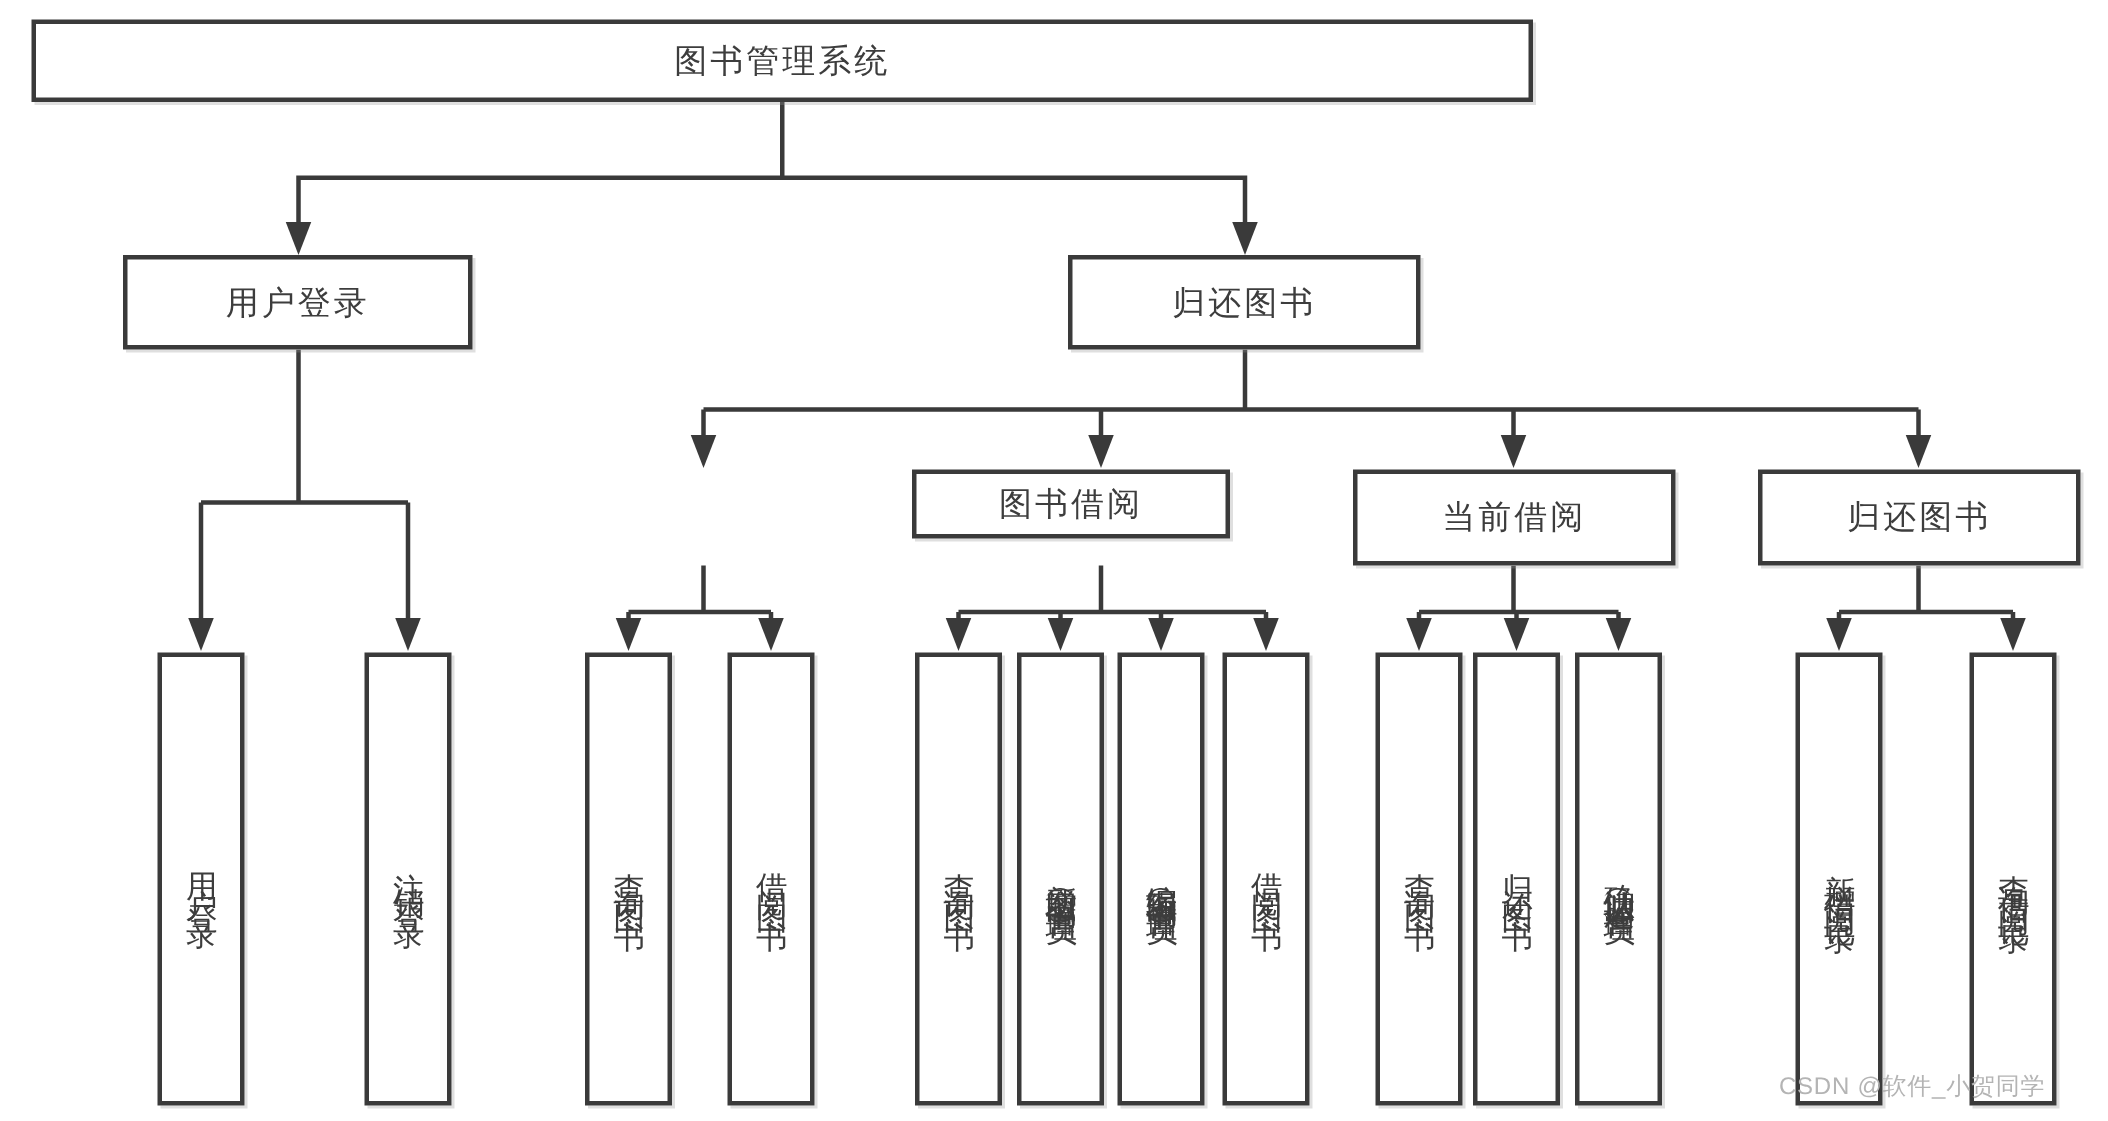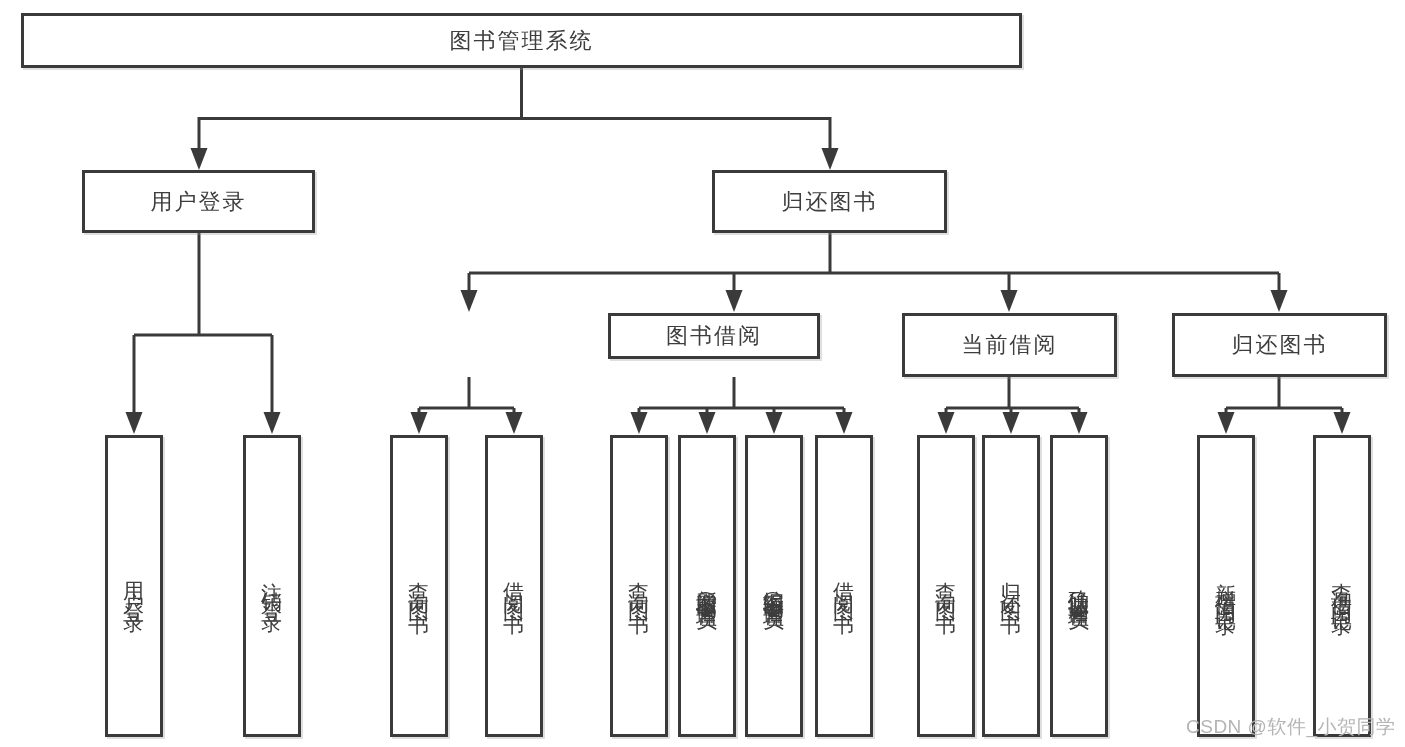--- a/index.html
+++ b/index.html
@@ -51,21 +51,21 @@
     white-space:nowrap;
     letter-spacing:0.5em;
   }
   .leaf.mid span{letter-spacing:0.32em;}
   .leaf.tight span{letter-spacing:0.14em;}
   .x1{left:105px}.x2{left:243px}.x3{left:390px}.x4{left:485px}
   .x5{left:610px}.x6{left:678px}.x7{left:745px}.x8{left:815px}
   .x9{left:917px}.x10{left:982px}.x11{left:1050px}.x12{left:1197px}.x13{left:1313px}
   #watermark{
     position:absolute;left:1186px;top:714px;
-    font-size:19px;color:var(--watermark);
+    font-size:16px;color:var(--watermark);
     z-index:6;letter-spacing:0.5px;white-space:nowrap;
   }
 </style>
 </head>
 <body>
 
 <div id="canvas">
 
   <svg class="connectors" viewBox="0 0 1405 747">
     <g>

